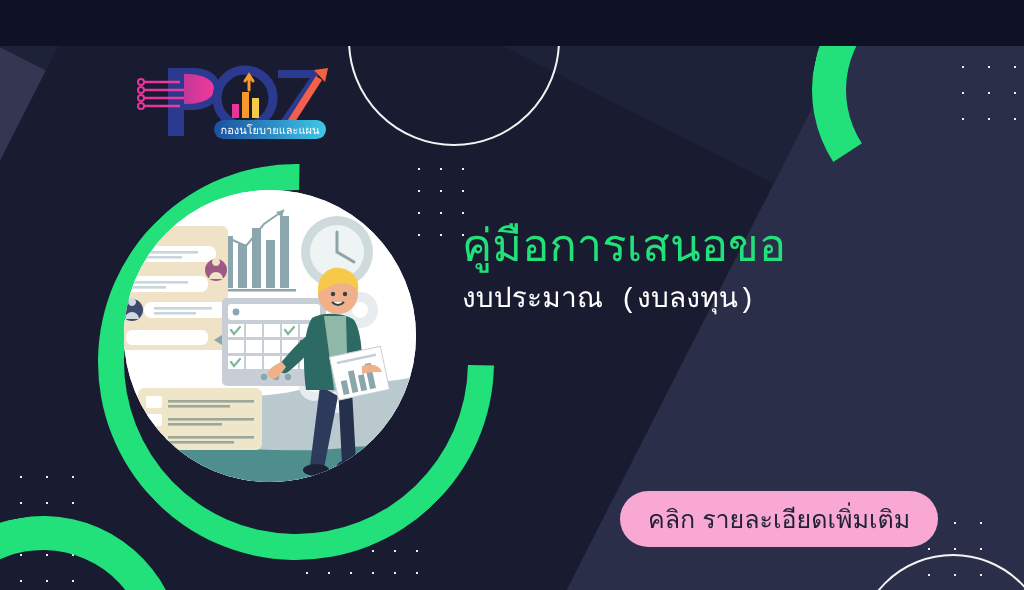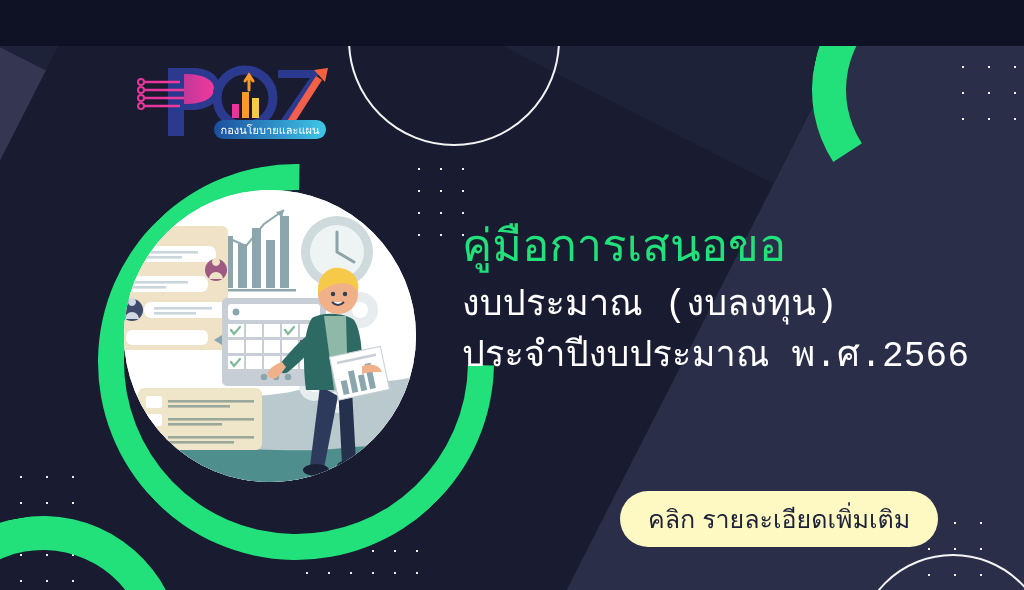--- a/index.html
+++ b/index.html
@@ -145,38 +145,38 @@
   .title-green {
     color: #22e07a;
     font-size: 45px;
     line-height: 1.16;
     font-weight: 400;
     letter-spacing: .2px;
     margin: 0 0 4px 0;
   }
   .title-white {
     color: #ffffff;
-    font-size: 36px;
+    font-size: 28px;
     line-height: 1.42;
     font-weight: 400;
     letter-spacing: .2px;
     margin: 0;
   }
 
   
   .cta {
     position: absolute;
     left: 620px;
     top: 445px;
     min-width: 276px;
     height: 56px;
     padding: 0 28px;
     border: none;
     border-radius: 28px;
-    background: #fef9c3;
+    background: #f9a8d4;
     color: #1e2239;
     font-family: "Liberation Sans", "DejaVu Sans", sans-serif;
     font-size: 25px;
     line-height: 56px;
     text-align: center;
     cursor: pointer;
     box-sizing: border-box;
     white-space: nowrap;
   }
 </style>
@@ -381,18 +381,17 @@
       <path d="M182 8 L196 6 L193 20 Z" fill="#f4613f"></path>
 
       <rect x="82" y="58" width="112" height="19" rx="9.5" fill="url(#gPill)"></rect>
       <text x="138" y="72" text-anchor="middle" fill="#ffffff" font-size="11" font-family="'Liberation Sans','DejaVu Sans',sans-serif">กองนโยบายและแผน</text>
     </svg>
   </div>
 
   <div class="headline">
     <div class="title-green">คู่มือการเสนอขอ</div>
     <div class="title-white">งบประมาณ (งบลงทุน)</div>
-    <div class="title-white">ประจำปีงบประมาณ พ.ศ.2566</div>
   </div>
 
   <button class="cta">คลิก รายละเอียดเพิ่มเติม</button>
 
 </div>
 
 </body></html>

